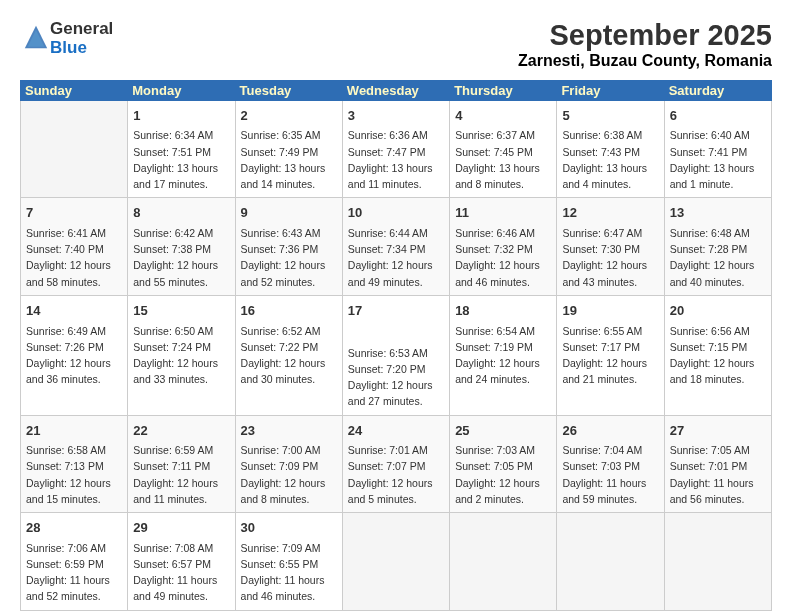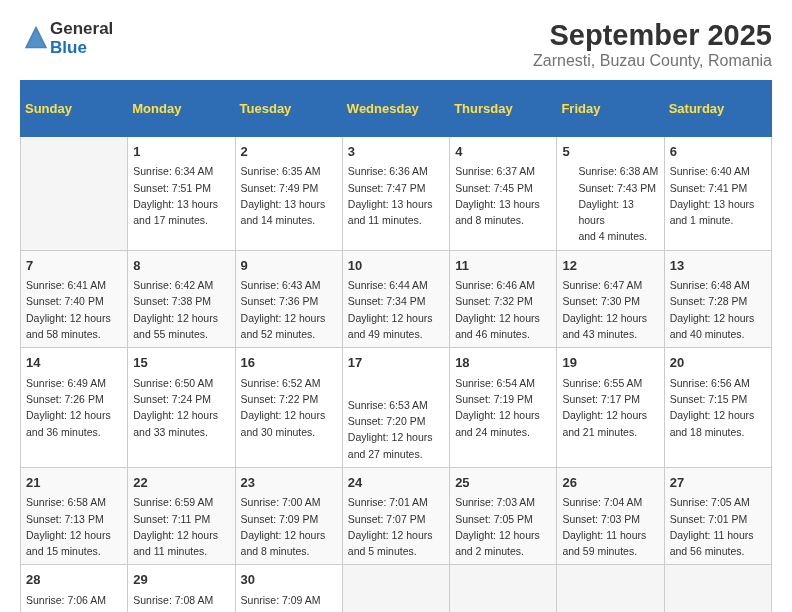--- a/index.html
+++ b/index.html
@@ -29,32 +29,33 @@
       text-align: right;
     }
     .month-title {
       font-size: 29px;
       font-weight: bold;
       color: #333;
       line-height: 1.1;
     }
     .location-title {
       font-size: 16px;
-      color: #737373;
+      color: #000000;
+      font-weight: bold;
     }
     table {
       width: 100%;
       border-collapse: collapse;
       font-size: 11px;
     }
     thead tr th {
       background-color: #2e6db4;
-      color: #fde047;
+      color: #fef9c3;
       font-size: 13px;
-      padding: 20px 4px;
+      padding: 2px 4px;
       text-align: left;
       border: 1px solid #2e6db4;
     }
     tbody tr td {
       vertical-align: top;
       padding: 5px 5px;
       border: 1px solid #ccc;
       width: 107px;
       min-height: 80px;
       color: #333;
@@ -141,21 +142,21 @@
         </td>
         <td>
           <span class="day-number">4</span>
           <div class="day-info" style="white-space: pre-line;">Sunrise: 6:37 AM
 Sunset: 7:45 PM
 Daylight: 13 hours
 and 8 minutes.</div>
         </td>
         <td>
           <span class="day-number">5</span>
-          <div class="day-info" style="white-space: pre-line; margin-left: 16px;">Sunrise: 6:38 AM
+          <div class="day-info" style="white-space: pre-line;">Sunrise: 6:38 AM
 Sunset: 7:43 PM
 Daylight: 13 hours
 and 4 minutes.</div>
         </td>
         <td>
           <span class="day-number">6</span>
           <div class="day-info" style="white-space: pre-line;">Sunrise: 6:40 AM
 Sunset: 7:41 PM
 Daylight: 13 hours
 and 1 minute.</div>

